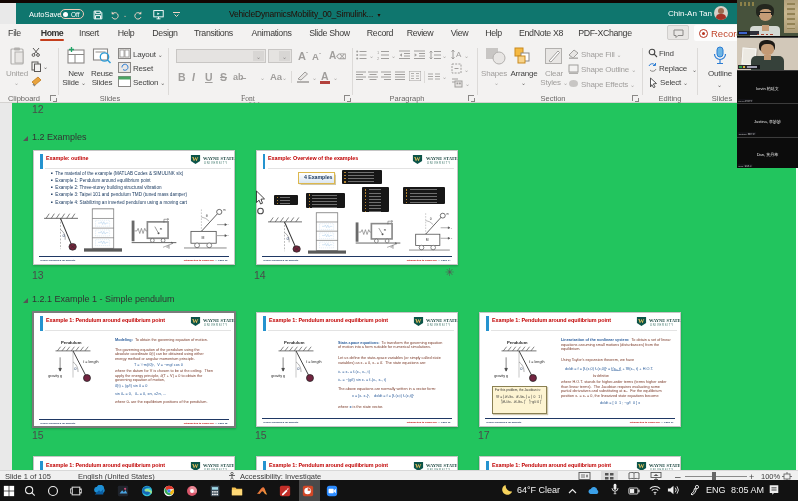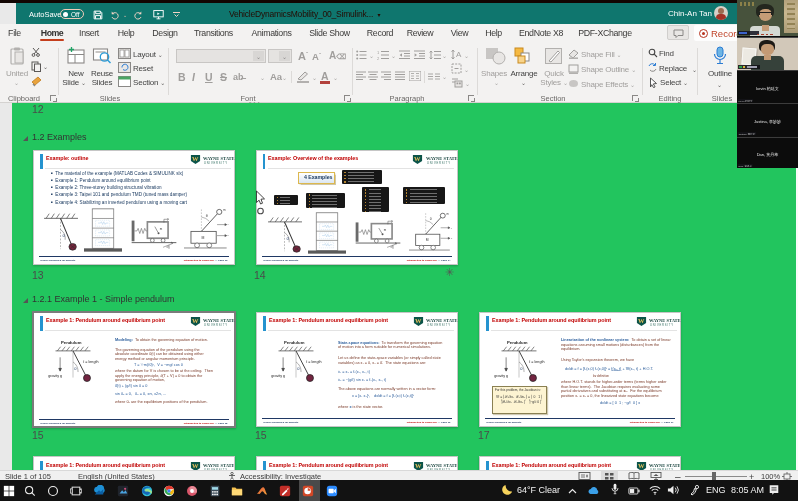--- a/index.html
+++ b/index.html
@@ -212,21 +212,21 @@
   <div class="abs" style="left:291px;top:26px;width:1px;height:12px;background:#dcdad8;"></div>
   <svg class="abs" style="left:296px;top:26px;" width="14" height="12" viewBox="0 0 14 12">
         <path d="M2 8L9 1l2.5 2L5 9z" fill="#e8e6e4" stroke="#a09e9c"></path>
         <rect x="1" y="10" width="12" height="2" fill="#b2b0ae"></rect>
       </svg>
   <div class="gdd" style="left:312px;top:29px;">⌄</div>
   <div class="fbtn" style="left:321px;top:25px;font-size:10.5px;">A</div>
   <div class="abs" style="left:320px;top:36px;width:10px;height:2.5px;background:#b2413c;"></div>
   <div class="gdd" style="left:333px;top:29px;">⌄</div>
   <div class="gsep" style="left:352px;"></div>
-  <div class="glabel" style="left:218px;">Font</div>
+  <div class="glabel" style="left:218px;font-family:Liberation Serif, serif;">Font</div>
   <div class="launcher" style="left:344px;"></div>
 
   <svg class="abs" style="left:356px;top:5px;" width="11" height="10" viewBox="0 0 11 10">
         <circle cx="1.2" cy="1.5" r="1" fill="#a09e9c"></circle>
         <circle cx="1.2" cy="5" r="1" fill="#a09e9c"></circle>
         <circle cx="1.2" cy="8.5" r="1" fill="#a09e9c"></circle>
         <path d="M3.5 1.5h7M3.5 5h7M3.5 8.5h7" stroke="#a09e9c"></path>
       </svg>
   <div class="gdd" style="left:369px;top:7px;">⌄</div>
   <svg class="abs" style="left:377px;top:5px;" width="12" height="10" viewBox="0 0 12 10">
@@ -300,21 +300,21 @@
         <rect x="2" y="1" width="8" height="8" fill="#f5b942" stroke="#c98a1e"></rect>
         <rect x="8" y="6" width="8" height="8" fill="#fff" stroke="#8a8886"></rect>
         <rect x="5" y="9" width="7" height="7" fill="#f8d48b" stroke="#c98a1e"></rect>
       </svg>
   <div class="btxt" style="left:509px;top:24px;width:30px;">Arrange</div>
   <div class="dd" style="left:521px;top:34px;">⌄</div>
   <svg class="abs" style="left:544px;top:2px;" width="19" height="18" viewBox="0 0 19 18">
         <rect x="1.5" y="1.5" width="16" height="15" fill="#e8e6e4" stroke="#b2b0ae"></rect>
         <path d="M5 14L14 4l1.5 1.5L7 15z" fill="#fff" stroke="#a09e9c"></path>
       </svg>
-  <div class="gtxt" style="left:540px;top:24px;width:28px;">Quick</div>
+  <div class="gtxt" style="left:540px;top:24px;width:28px;">Clear</div>
   <div class="gtxt" style="left:536px;top:33px;width:36px;">Styles <span class="gdd" style="position:static;">⌄</span></div>
   <svg class="abs" style="left:568px;top:4px;" width="11" height="10" viewBox="0 0 11 10">
         <path d="M1 6L6 1l4 3-5 5z" fill="#e8e6e4" stroke="#a09e9c"></path>
         <path d="M1 9.2h9" stroke="#b2b0ae" stroke-width="1.6"></path>
       </svg>
   <div class="gtxt" style="left:581px;top:5px;text-align:left;">Shape Fill <span class="gdd" style="position:static;">⌄</span></div>
   <svg class="abs" style="left:568px;top:19px;" width="11" height="10" viewBox="0 0 11 10">
         <rect x="1" y="1" width="9" height="7" fill="none" stroke="#a09e9c"></rect>
         <path d="M1 9.2h9" stroke="#b2b0ae" stroke-width="1.6"></path>
       </svg>

